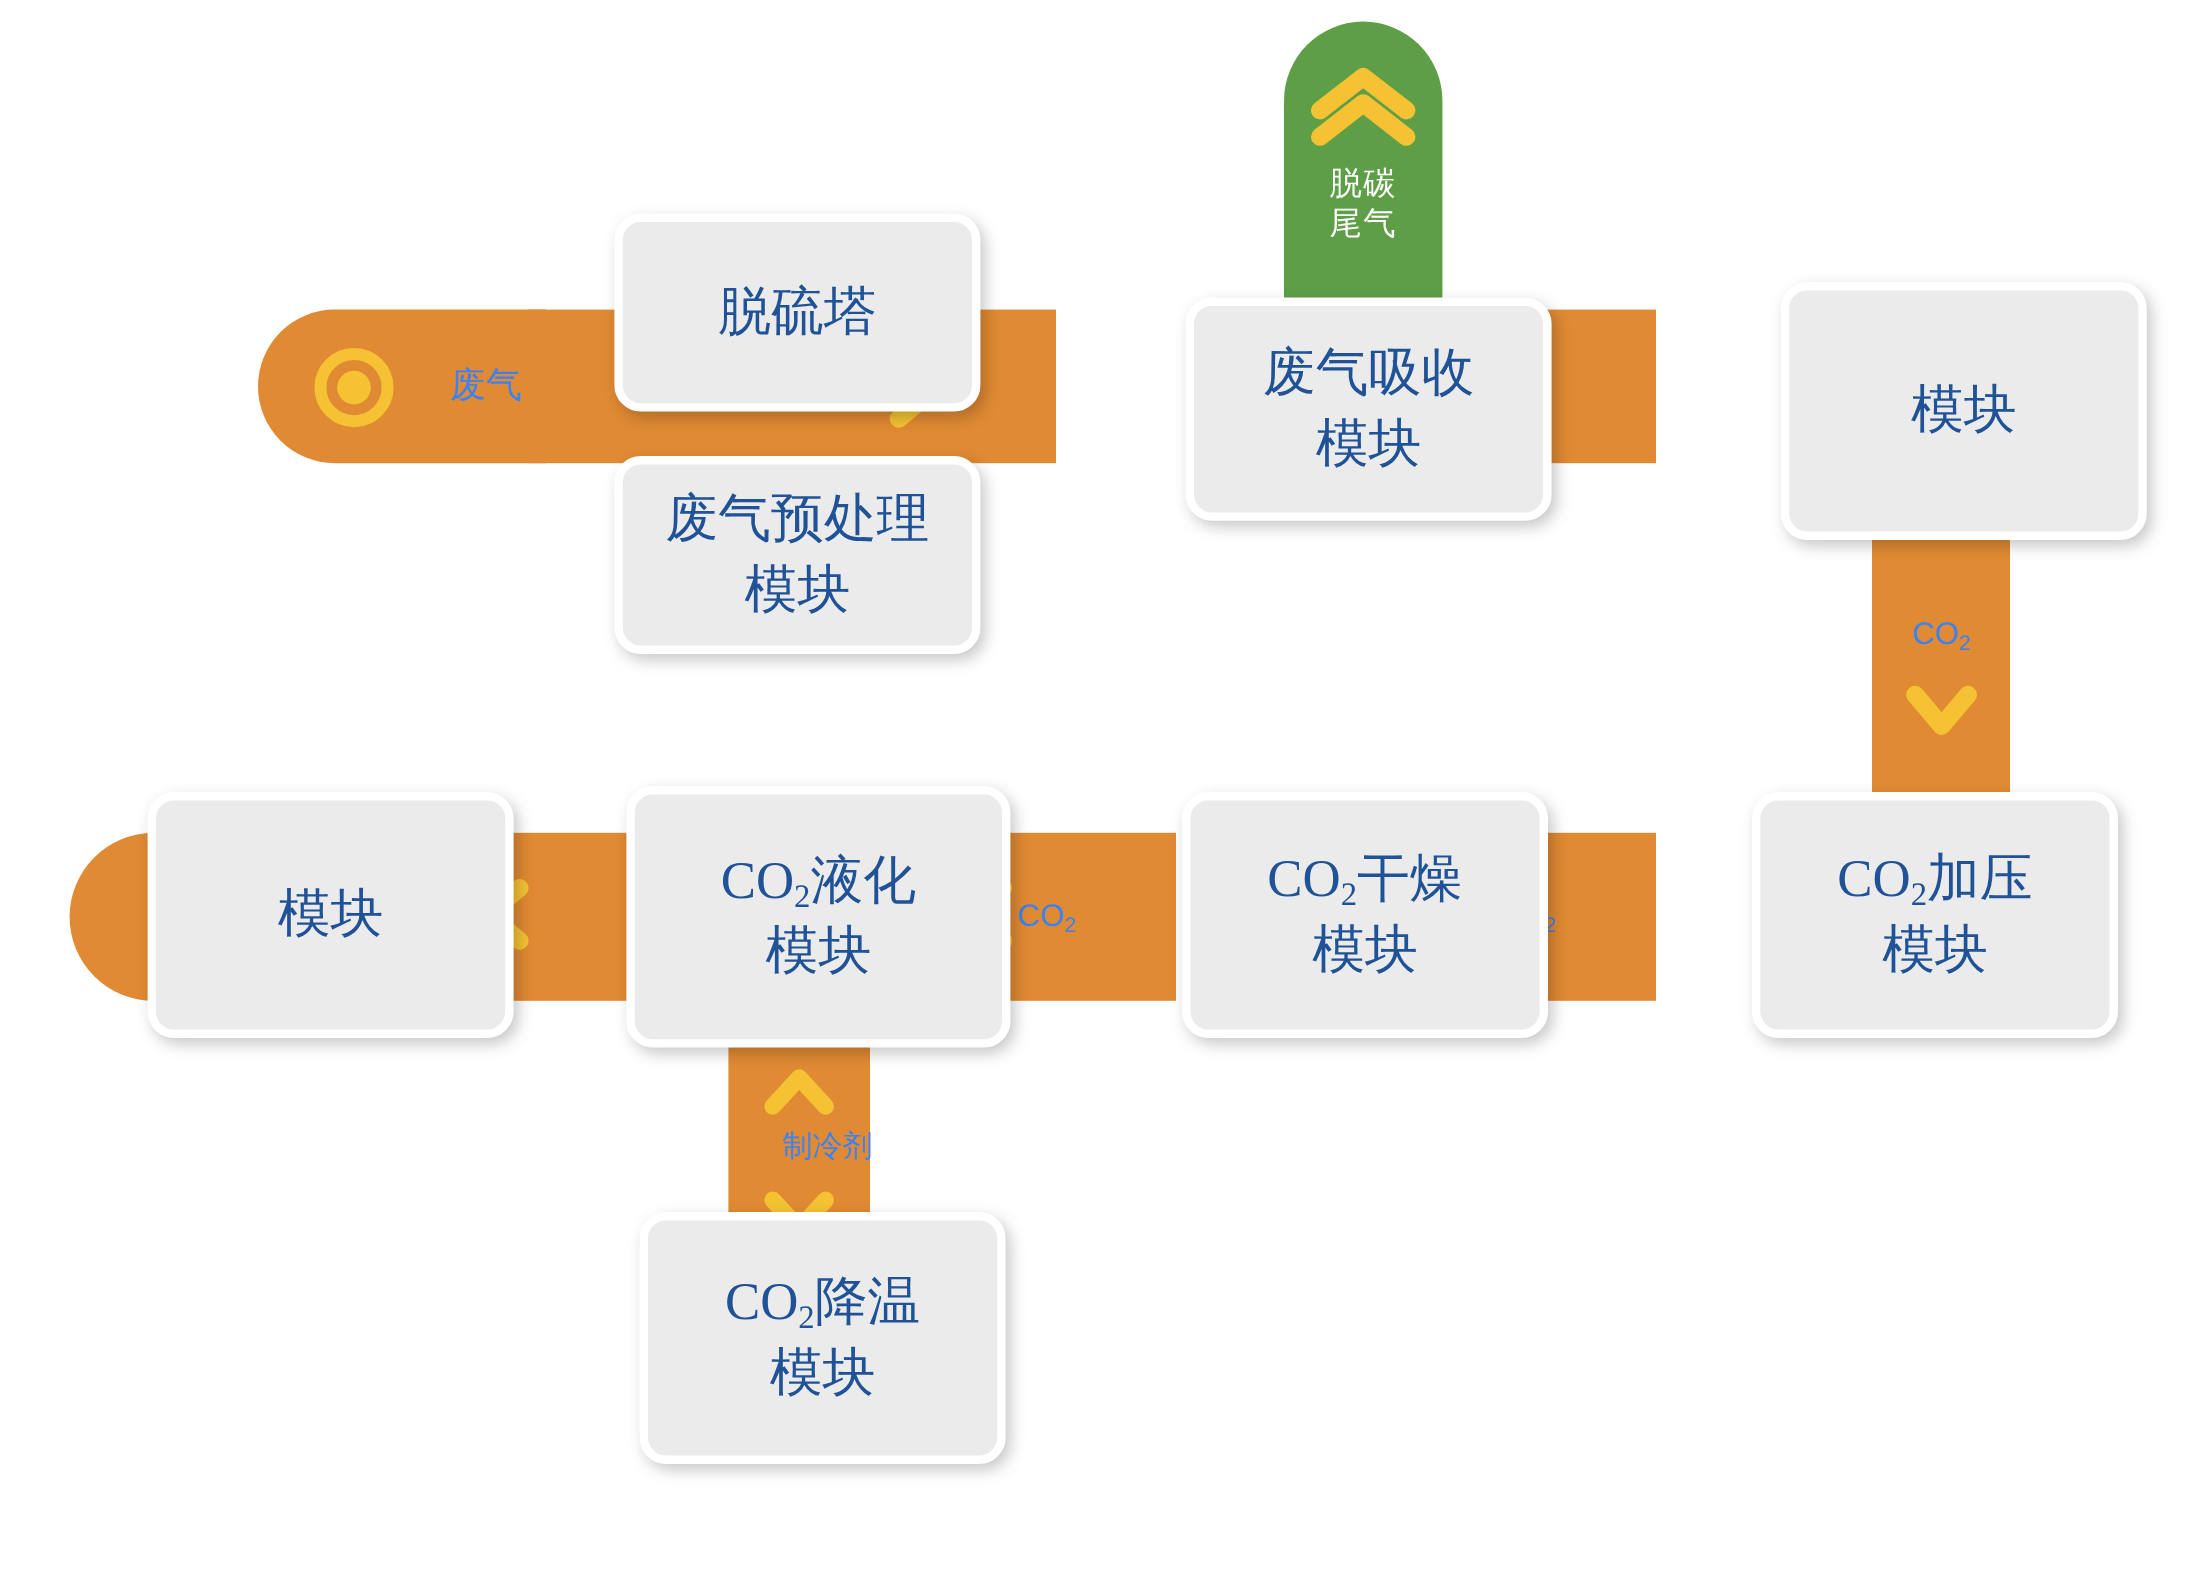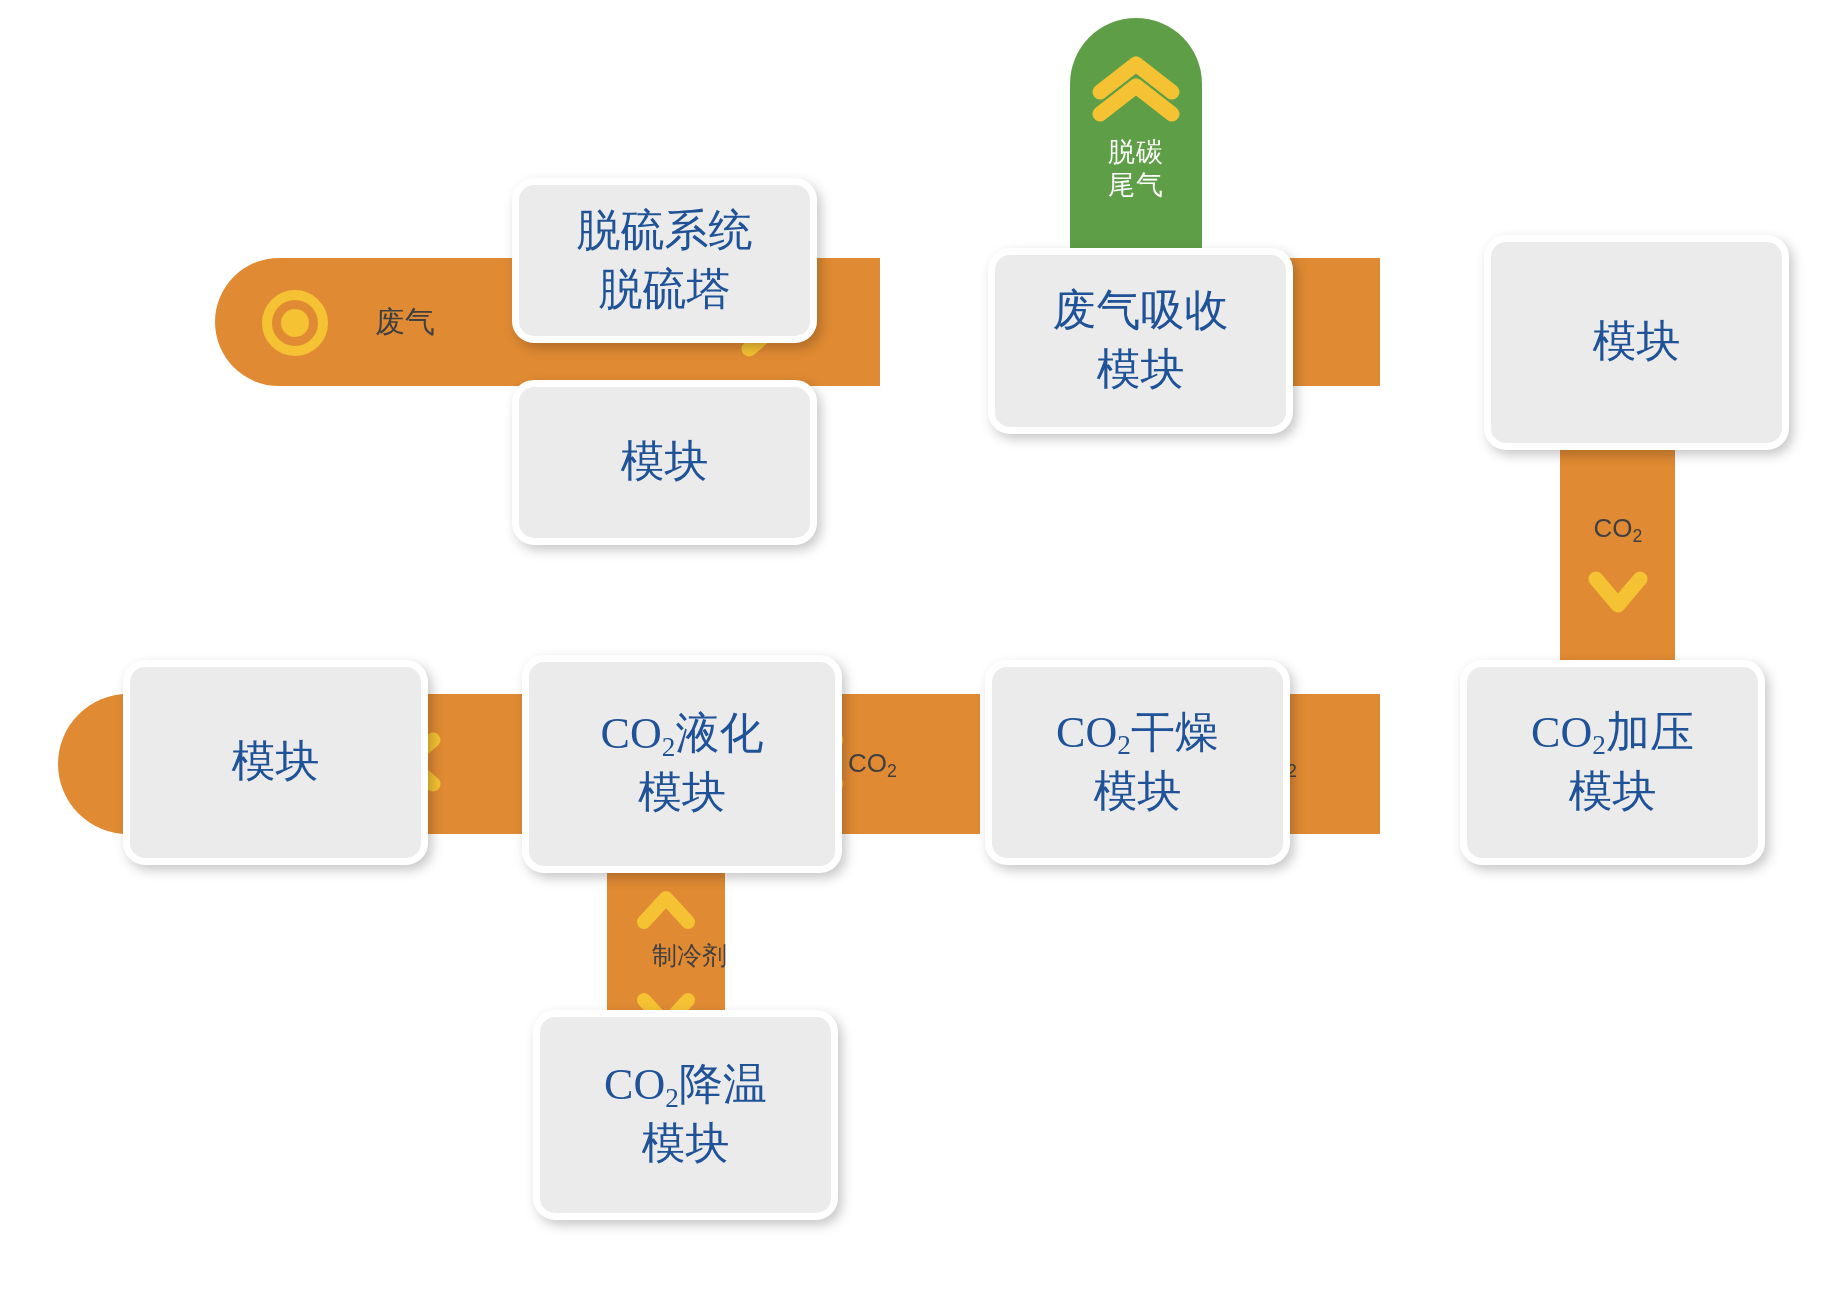--- a/index.html
+++ b/index.html
@@ -73,21 +73,21 @@
   .card sub {
     font-size: 0.62em;
     vertical-align: baseline;
     position: relative;
     top: 0.28em;
   }
 
   
   .pipe-label {
     position: absolute;
-    color: #404040;
+    color: #3b82f6;
     font-family: "Liberation Sans", "DejaVu Sans", sans-serif;
     text-align: center;
     line-height: 1.2;
     white-space: nowrap;
   }
   .pipe-label sub {
     font-size: 0.68em;
     vertical-align: baseline;
     position: relative;
     top: 0.3em;
@@ -221,27 +221,27 @@
     <span>制冷剂</span>
   </div>
   <div class="chev" style="left:634px; top:988px;">
     <svg width="64" height="46" viewBox="0 0 64 46">
       <path d="M10 12 L32 36 L54 12" fill="none" stroke="#F4C233" stroke-width="14" stroke-linecap="round" stroke-linejoin="round"></path>
     </svg>
   </div>
 
   <div class="card" style="left:512px; top:178px; width:305px; height:165px;">
     <div class="ctext">
-      <div>脱硫系统</div>
       <div>脱硫塔</div>
     </div>
   </div>
 
   <div class="card" style="left:512px; top:380px; width:305px; height:165px;">
     <div class="ctext">
+      <div>废气预处理</div>
       <div>模块</div>
     </div>
   </div>
 
   <div class="card" style="left:988px; top:248px; width:305px; height:186px;">
     <div class="ctext">
       <div>废气吸收</div>
       <div>模块</div>
     </div>
   </div>

